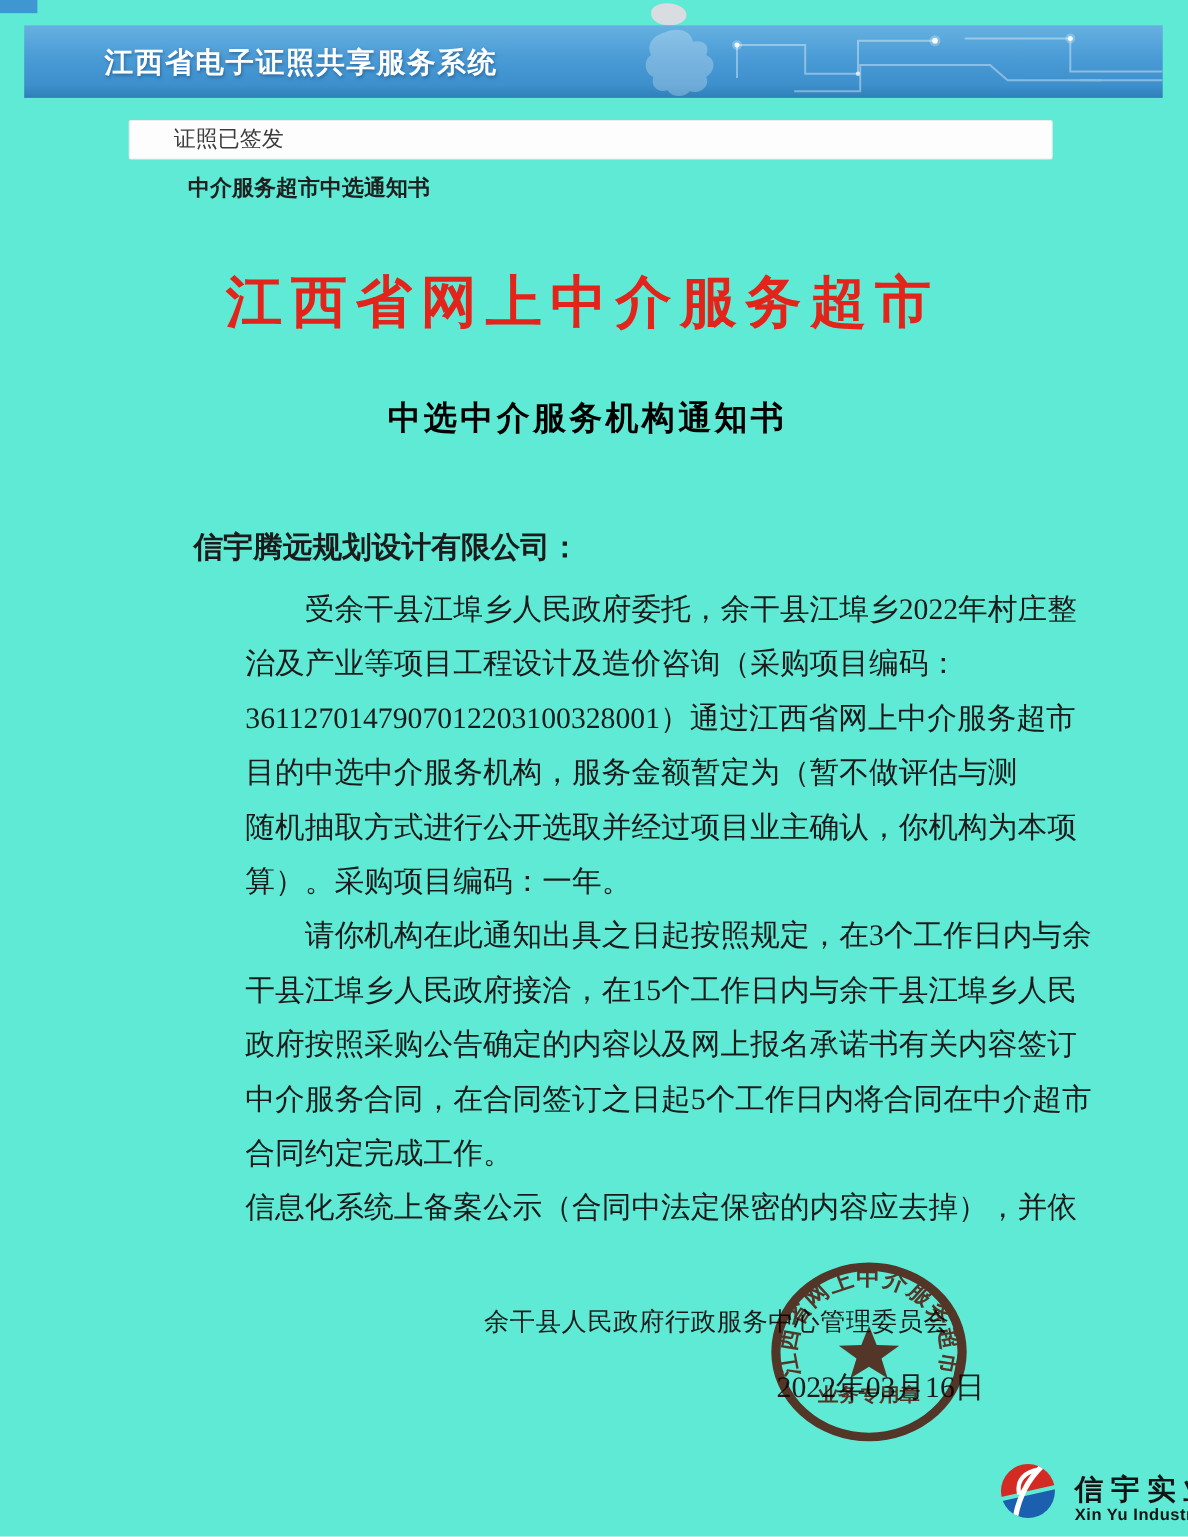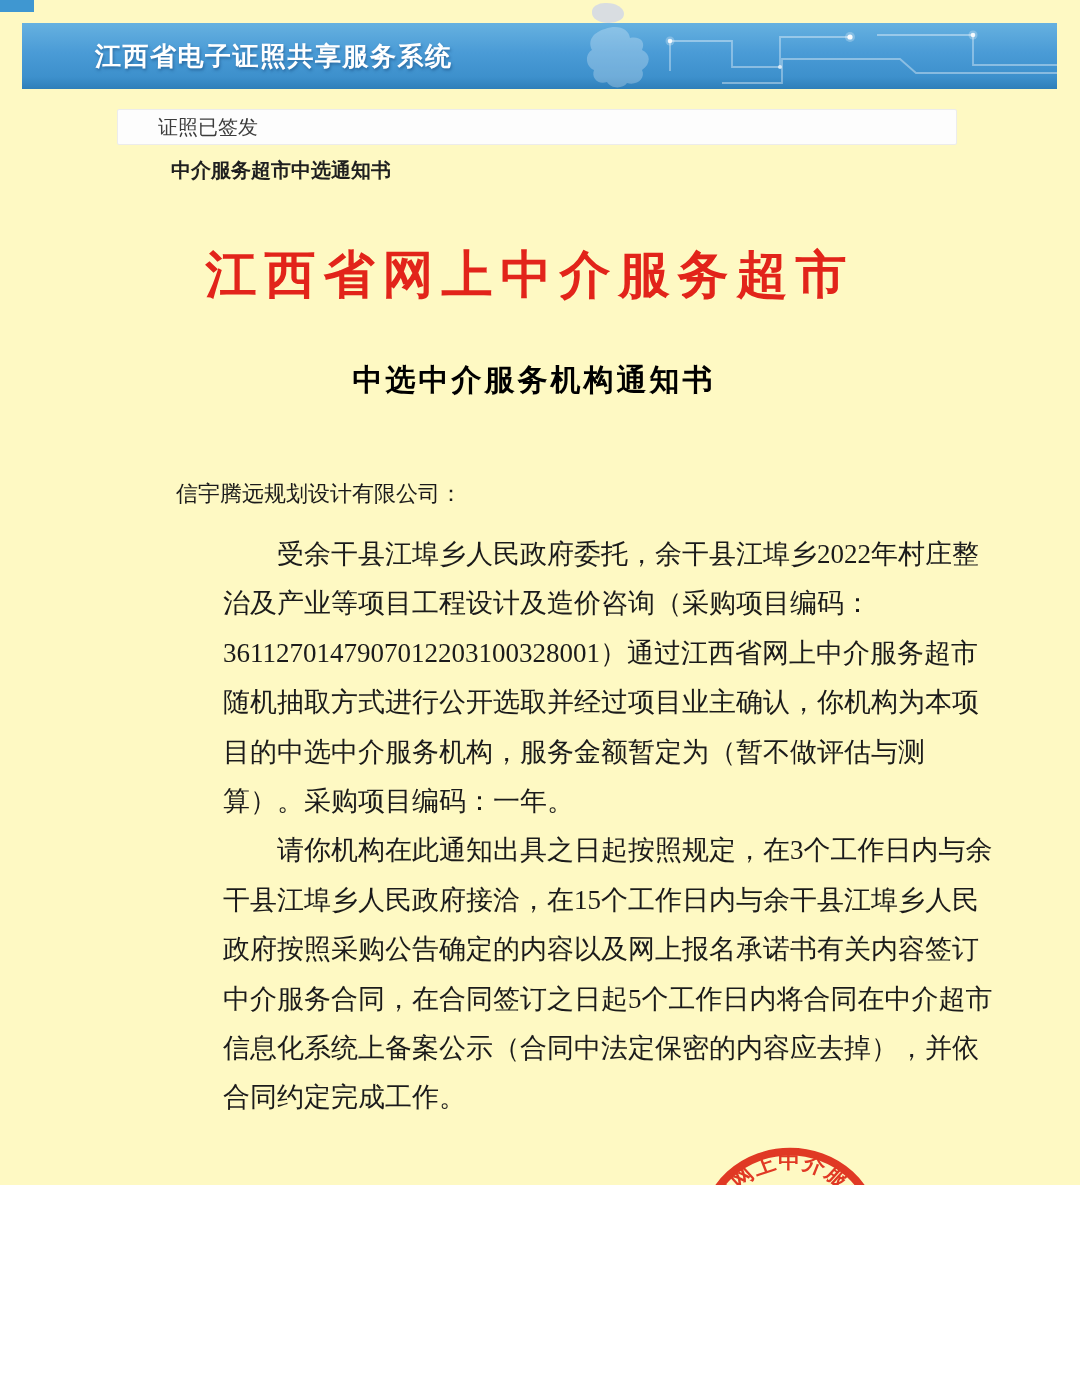--- a/index.html
+++ b/index.html
@@ -1,17 +1,17 @@
 <!DOCTYPE html>
 <html><head>
 <meta charset="utf-8">
 <style>
   html,body { margin:0; padding:0; background:#fff; }
   .page {
-    position:relative; width:1080px; height:1185px; background:#fef9c3;
+    position:relative; width:1080px; height:1397px; background:#5eead4;
     overflow:hidden; font-family:"Liberation Sans", sans-serif; color:#1b1b1b;
   }
 
   
   .corner-chip { position:absolute; left:0; top:0; width:34px; height:12px; background:#3f97d1; }
 
   
   .map-top { position:absolute; left:592px; top:3px; width:32px; height:20px;
     background:#d9dde1; border-radius:45% 60% 50% 55%; }
 
@@ -48,21 +48,21 @@
   .doc-subtitle {
     position:absolute; left:0; top:360px; width:1068px; text-align:center;
     font-family:"Liberation Serif","DejaVu Serif",serif;
     font-size:30px; font-weight:600; color:#000; letter-spacing:3px;
   }
 
   .doc-body {
     position:absolute; left:176px; top:479px; width:732px;
     font-family:"Liberation Serif","DejaVu Serif",serif; color:#1b1b1b;
   }
-  .addressee { font-size:22px; height:57px; }
+  .addressee { font-size:27px; height:57px;font-weight:bold; }
   .para-lines > div { height:49.4px; font-size:27px; white-space:nowrap;margin-left:47px; }
   .para-lines > div:first-child { text-indent:2em; }
 
   .issuer-line {
     position:absolute; left:440px; top:1186px;
     font-family:"Liberation Serif","DejaVu Serif",serif;
     font-size:23px; letter-spacing:0.5px; color:#1b1b1b;
   }
   .issue-date {
     position:absolute; left:706px; top:1243px;
@@ -127,31 +127,31 @@
 
   <div class="doc-title">江西省网上中介服务超市</div>
   <div class="doc-subtitle">中选中介服务机构通知书</div>
 
   <div class="doc-body">
     <div class="addressee">信宇腾远规划设计有限公司：</div>
     <div class="para-lines">
         <div>受余干县江埠乡人民政府委托，余干县江埠乡2022年村庄整</div>
         <div>治及产业等项目工程设计及造价咨询（采购项目编码：</div>
         <div>3611270147907012203100328001）通过江西省网上中介服务超市</div>
+        <div>目的中选中介服务机构，服务金额暂定为（暂不做评估与测</div>
         <div>随机抽取方式进行公开选取并经过项目业主确认，你机构为本项</div>
-        <div>目的中选中介服务机构，服务金额暂定为（暂不做评估与测</div>
         <div>算）。采购项目编码：一年。</div>
       </div>
     <div class="para-lines">
         <div>请你机构在此通知出具之日起按照规定，在3个工作日内与余</div>
         <div>干县江埠乡人民政府接洽，在15个工作日内与余干县江埠乡人民</div>
         <div>政府按照采购公告确定的内容以及网上报名承诺书有关内容签订</div>
         <div>中介服务合同，在合同签订之日起5个工作日内将合同在中介超市</div>
+        <div>合同约定完成工作。</div>
         <div>信息化系统上备案公示（合同中法定保密的内容应去掉），并依</div>
-        <div>合同约定完成工作。</div>
       </div>
   </div>
 
   <div class="issuer-line">余干县人民政府行政服务中心管理委员会</div>
   <div class="issue-date">2022年03月16日</div>
 
   <svg class="seal" viewBox="0 0 200 200" preserveAspectRatio="none">
     <circle cx="100" cy="100" r="91" fill="none" stroke="#df2b1e" stroke-width="9"></circle>
     <path id="sealArc" d="M 32.3 124.6 A 72 72 0 1 1 167.7 124.6" fill="none"></path>
     <text font-size="23.5" fill="#df2b1e" letter-spacing="1.5">

